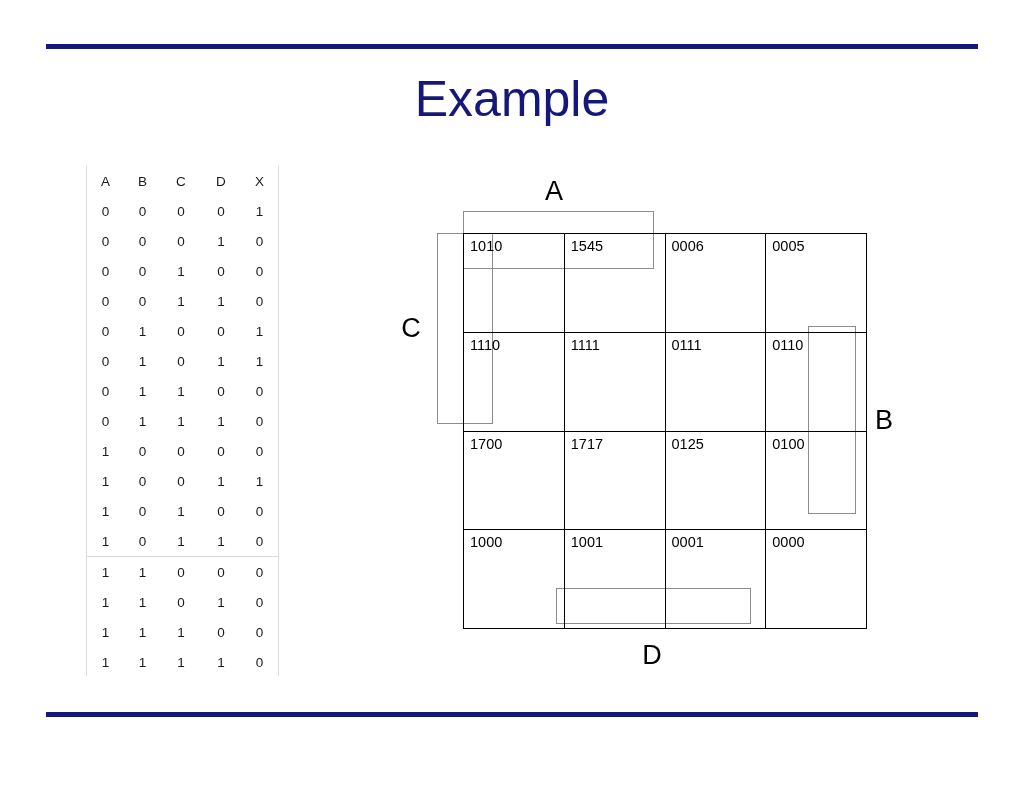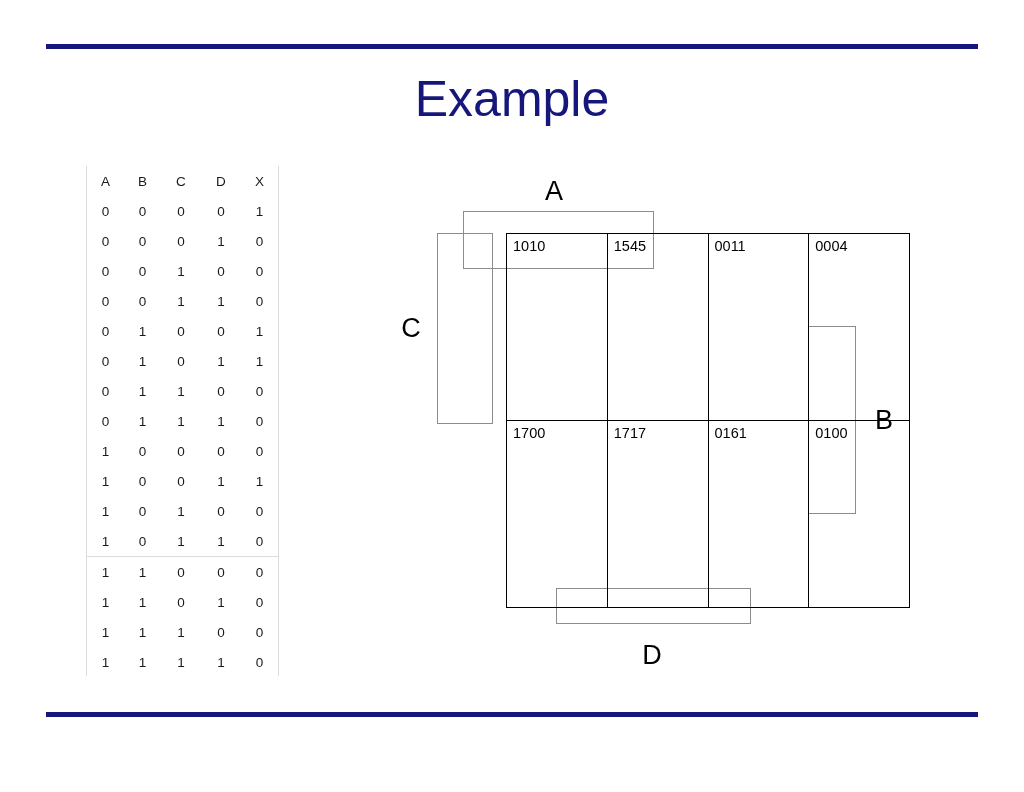--- a/index.html
+++ b/index.html
@@ -72,21 +72,20 @@
     border-top: 1px solid #dcdcdc;
   }
 
   
   .kmap {
     position: absolute;
     left: 463px;
     top: 233px;
     width: 375px;
     height: 375px;
-    margin-left: 43px;
   }
   .kmap-grid {
     position: absolute;
     inset: 0;
     border-collapse: collapse;
     width: 375px;
     height: 375px;
     table-layout: fixed;
   }
   .kmap-grid td {
@@ -290,28 +289,40 @@
 <div class="bracket bracket-c"></div>
 <div class="bracket bracket-b"></div>
 <div class="bracket bracket-d"></div>
 
 <div class="kmap">
   <table class="kmap-grid">
     <tbody>
       <tr>
         <td>1010</td>
         <td>1545</td>
-        <td>0011</td>
-        <td>0004</td>
+        <td>0006</td>
+        <td>0005</td>
+      </tr>
+      <tr>
+        <td>1110</td>
+        <td>1111</td>
+        <td>0111</td>
+        <td>0110</td>
       </tr>
       <tr>
         <td>1700</td>
         <td>1717</td>
-        <td>0161</td>
+        <td>0125</td>
         <td>0100</td>
+      </tr>
+      <tr>
+        <td>1000</td>
+        <td>1001</td>
+        <td>0001</td>
+        <td>0000</td>
       </tr>
     </tbody>
   </table>
 </div>
 
 <div class="var-label label-a">A</div>
 <div class="var-label label-c">C</div>
 <div class="var-label label-b">B</div>
 <div class="var-label label-d">D</div>
 

